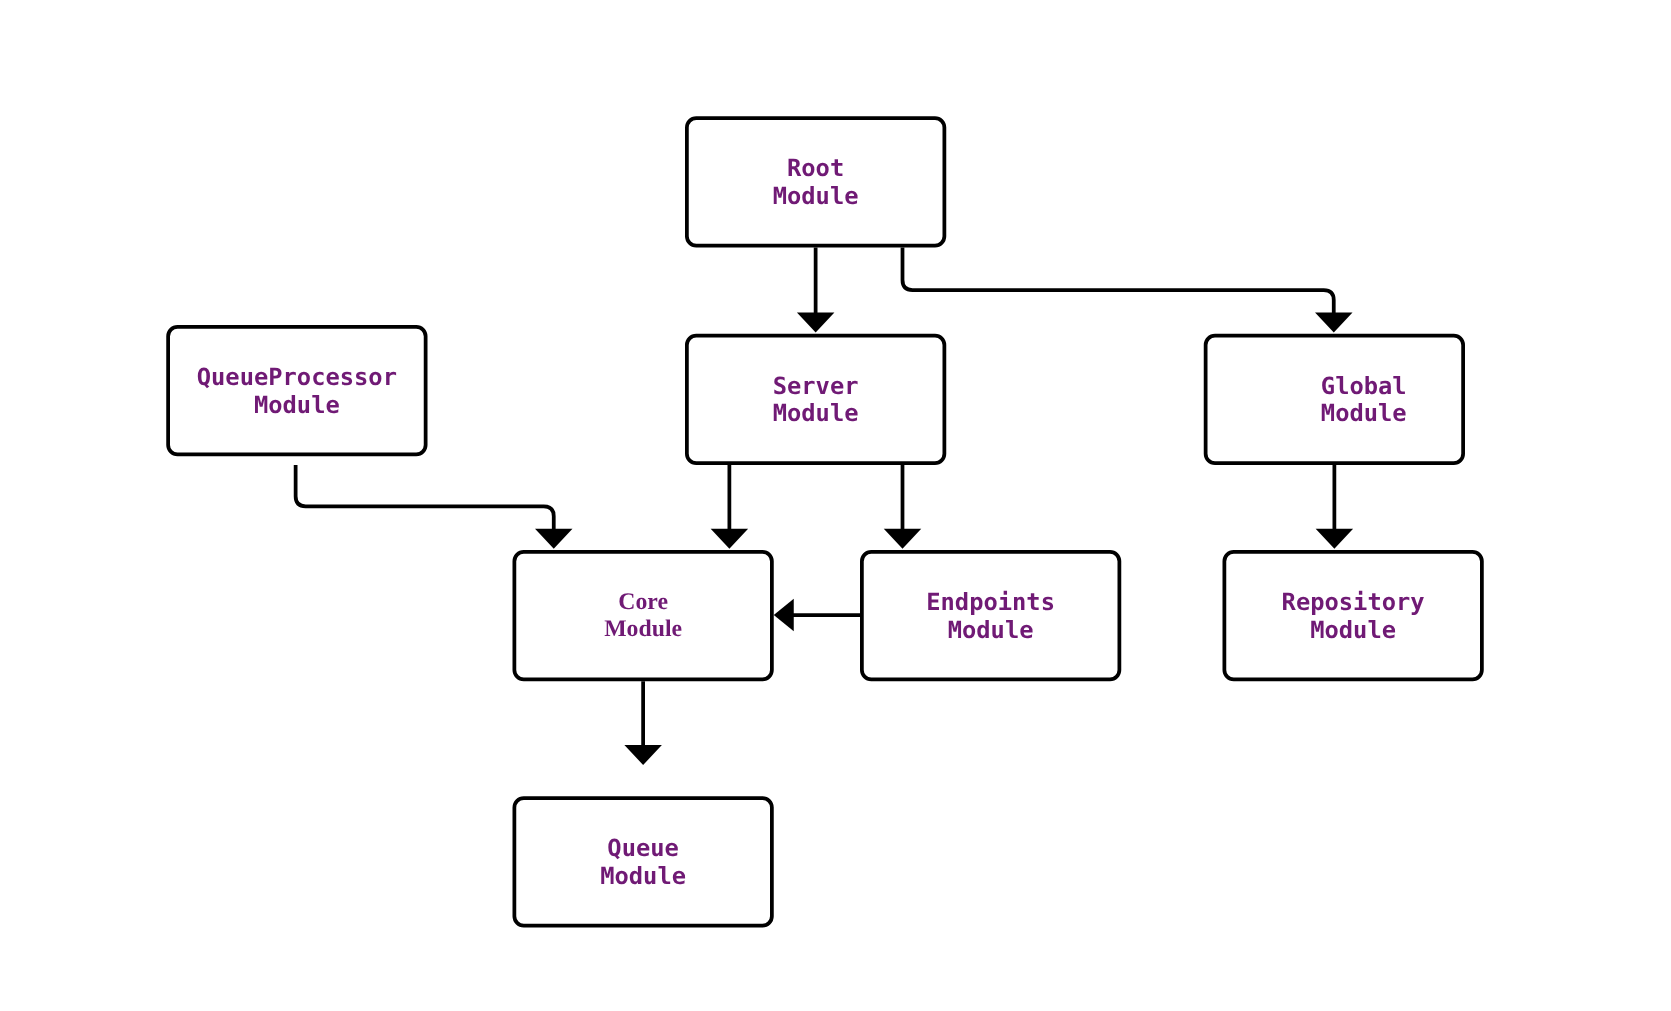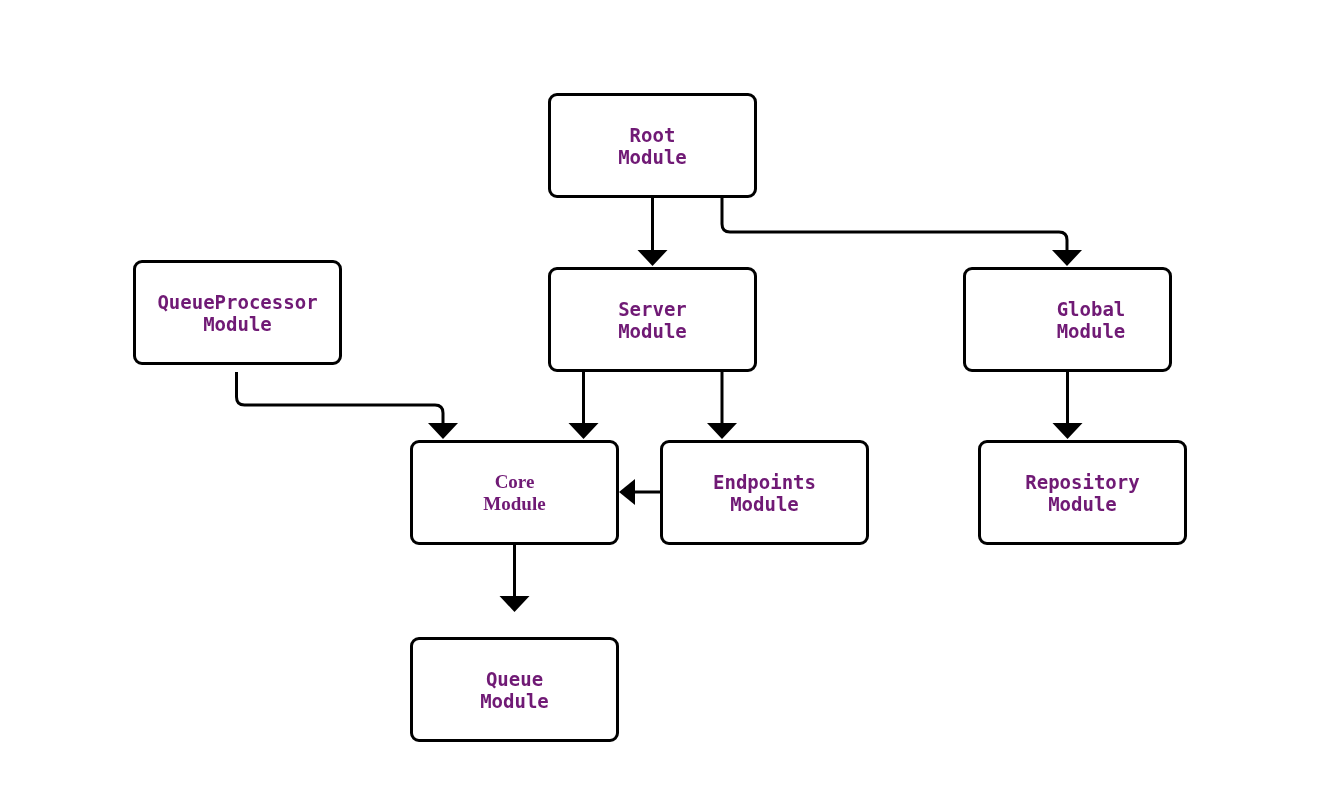--- a/index.html
+++ b/index.html
@@ -77,21 +77,21 @@
 
   <div class="node" style="left:548px; top:267px;">Server
 Module</div>
 
   <div class="node" style="left:963px; top:267px;padding-left:47px;">Global
 Module</div>
 
   <div class="node" style="left:410px; top:440px;font-family:Liberation Serif, serif;">Core
 Module</div>
 
-  <div class="node" style="left:660px; top:440px;">Endpoints
+  <div class="node" style="left:688px; top:440px;">Endpoints
 Module</div>
 
   <div class="node" style="left:978px; top:440px;">Repository
 Module</div>
 
   <div class="node" style="left:410px; top:613px;margin-top:24px;">Queue
 Module</div>
 
 </div>
 

